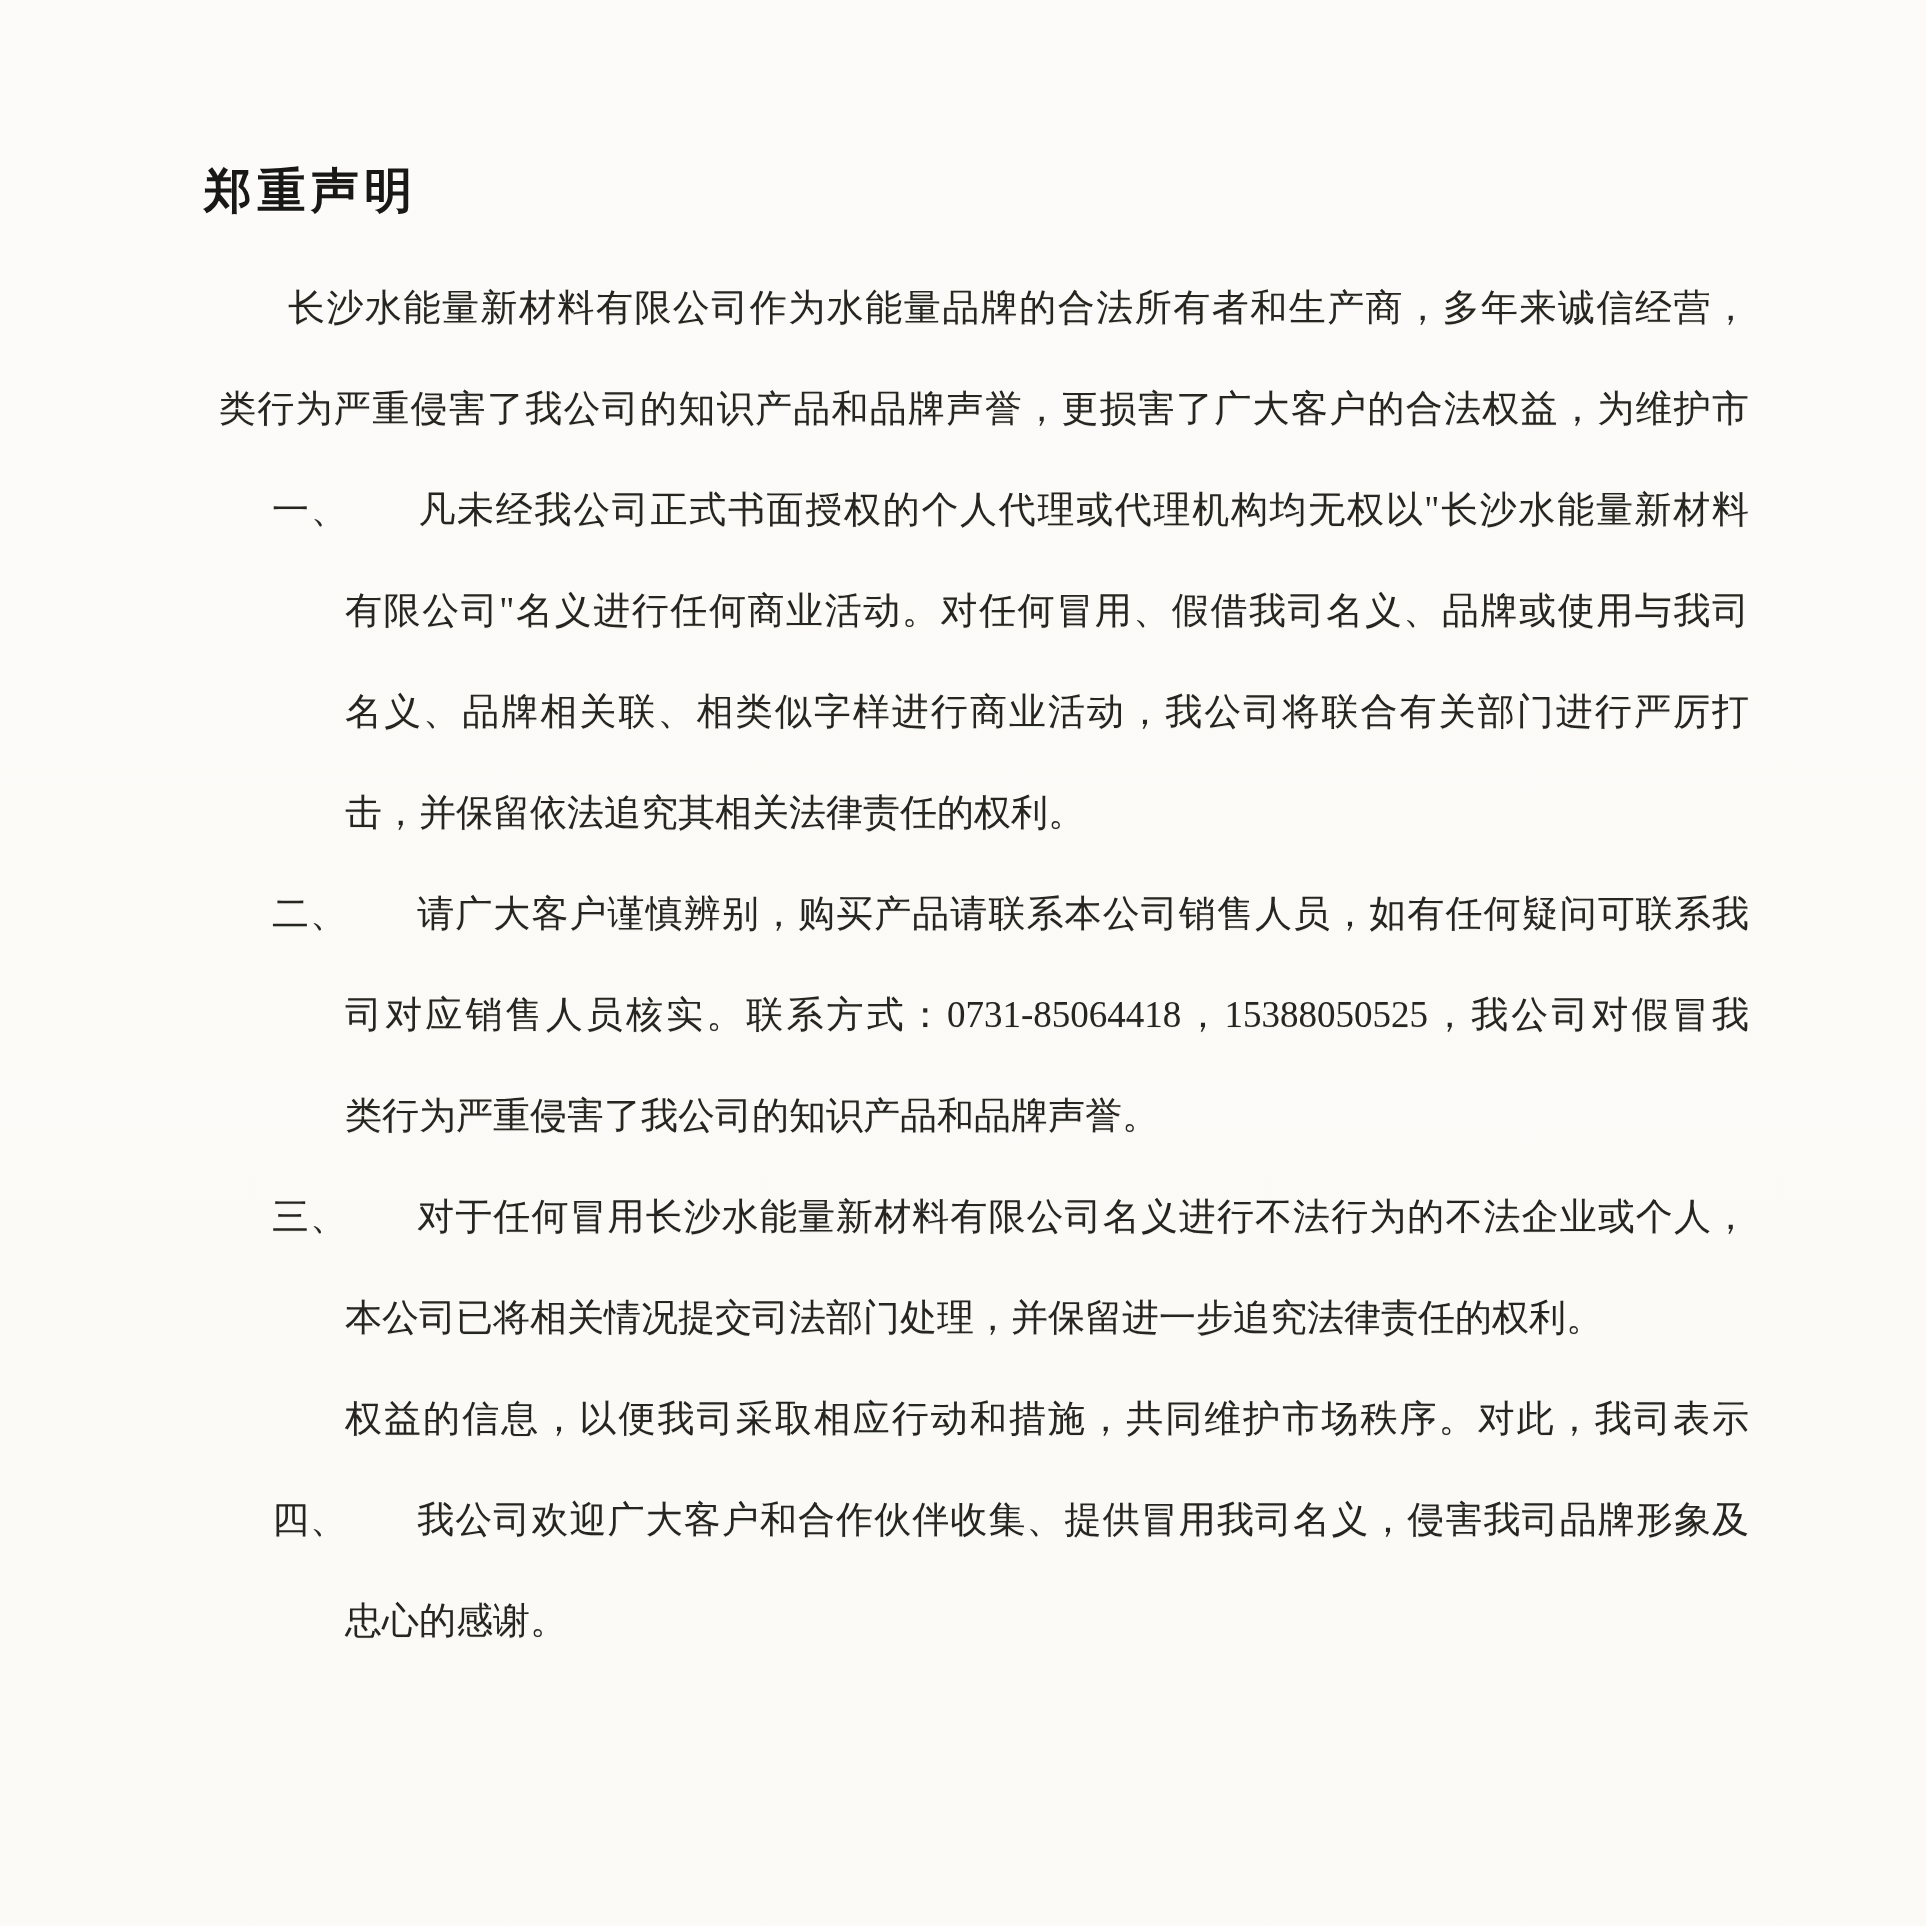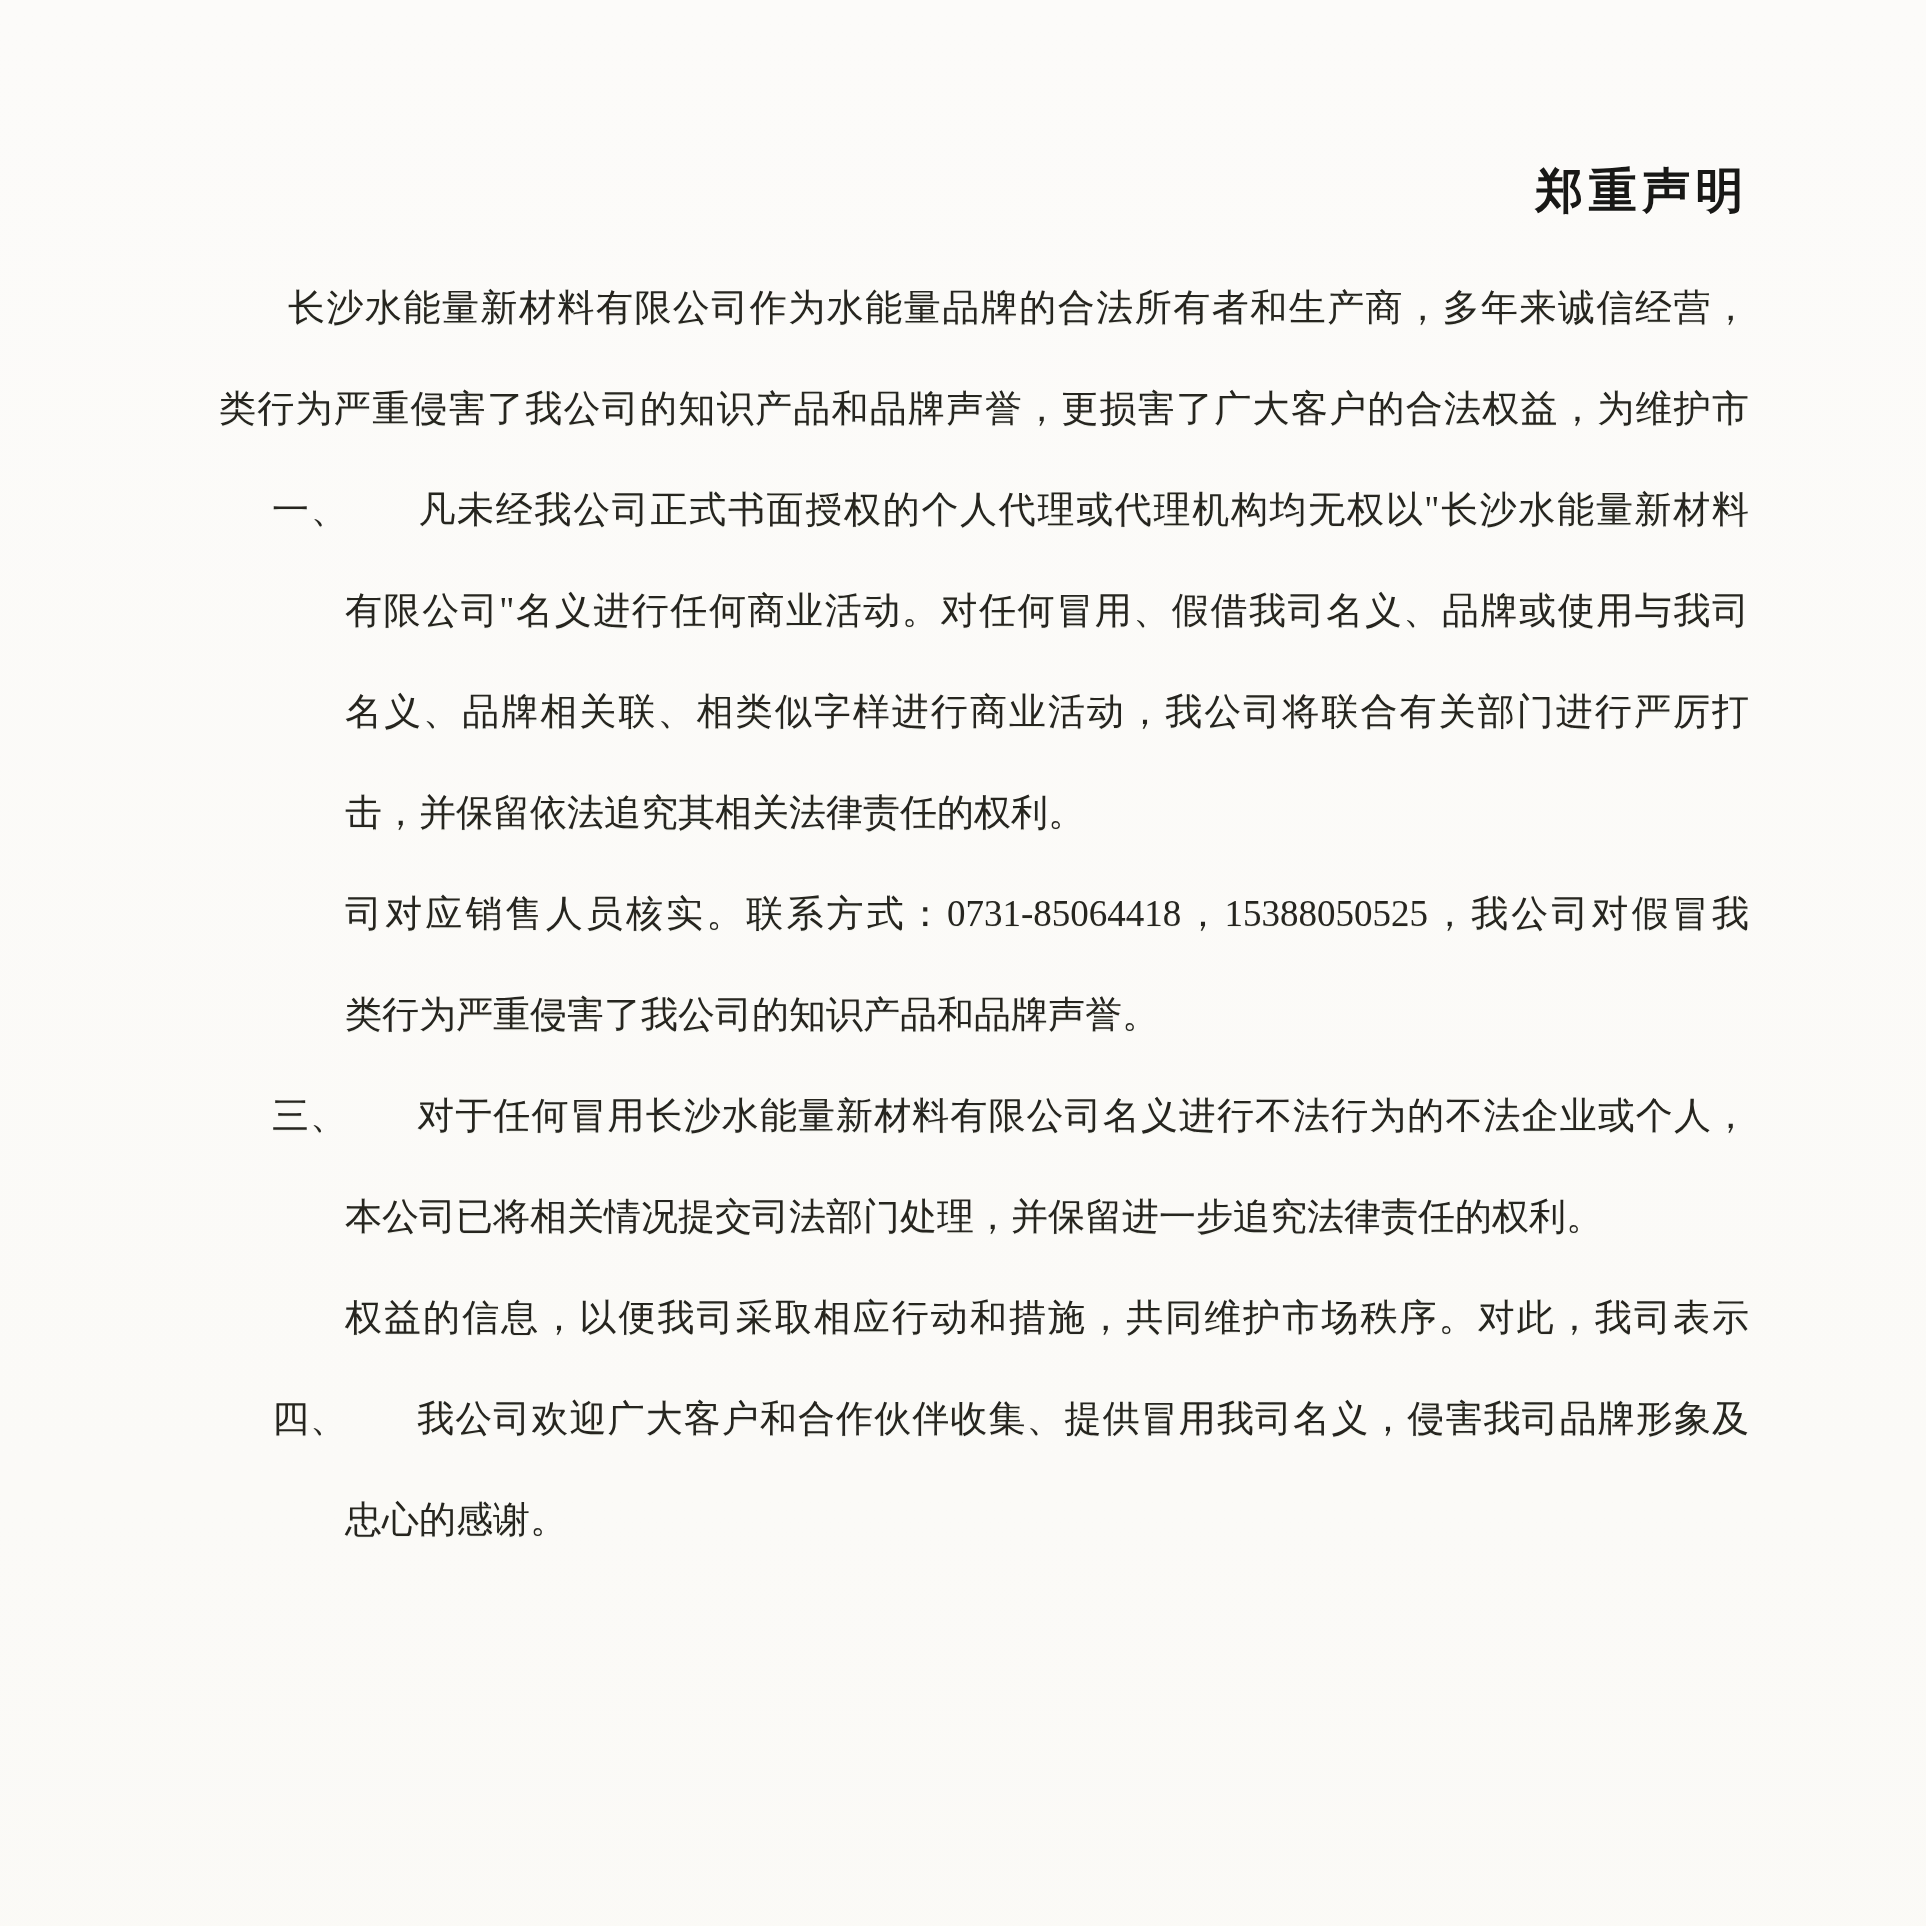--- a/index.html
+++ b/index.html
@@ -18,21 +18,21 @@
     top: 0;
     width: 1545px;
     z-index: 2;
   }
   .title {
     padding-top: 165px;
     line-height: 51px;
     font-size: 48px;
     font-weight: bold;
     letter-spacing: 5.4px;
-    text-align: right;
+    text-align: left;
     color: #181816;
   }
   .body { margin-top: 41px; }
   .line {
     font-size: 37px;
     line-height: 101px;
     text-align: left;
     color: #26251f;
     text-shadow: 0 1.2px 0.8px rgba(110, 150, 105, 0.10);
     margin-left: 15px;
@@ -54,20 +54,21 @@
     <div class="body">
       <div class="line j ind2">长沙水能量新材料有限公司作为水能量品牌的合法所有者和生产商，多年来诚信经营，</div>
 
       <div class="line j">类行为严重侵害了我公司的知识产品和品牌声誉，更损害了广大客户的合法权益，为维护市</div>
 
       <div class="line j item-first"><span class="num">一、</span><span>凡未经我公司正式书面授权的个人代理或代理机构均无权以"长沙水能量新材料</span></div>
       <div class="line j cont">有限公司"名义进行任何商业活动。对任何冒用、假借我司名义、品牌或使用与我司</div>
       <div class="line j cont">名义、品牌相关联、相类似字样进行商业活动，我公司将联合有关部门进行严厉打</div>
       <div class="line cont">击，并保留依法追究其相关法律责任的权利。</div>
 
+      <div class="line j item-first"><span class="num">二、</span><span>请广大客户谨慎辨别，购买产品请联系本公司销售人员，如有任何疑问可联系我</span></div>
       <div class="line j cont">司对应销售人员核实。联系方式：0731-85064418，15388050525，我公司对假冒我</div>
       <div class="line cont">类行为严重侵害了我公司的知识产品和品牌声誉。</div>
 
       <div class="line j item-first"><span class="num">三、</span><span>对于任何冒用长沙水能量新材料有限公司名义进行不法行为的不法企业或个人，</span></div>
       <div class="line cont">本公司已将相关情况提交司法部门处理，并保留进一步追究法律责任的权利。</div>
 
       <div class="line j cont">权益的信息，以便我司采取相应行动和措施，共同维护市场秩序。对此，我司表示</div>
       <div class="line j item-first"><span class="num">四、</span><span>我公司欢迎广大客户和合作伙伴收集、提供冒用我司名义，侵害我司品牌形象及</span></div>
       <div class="line cont">忠心的感谢。</div>
 

